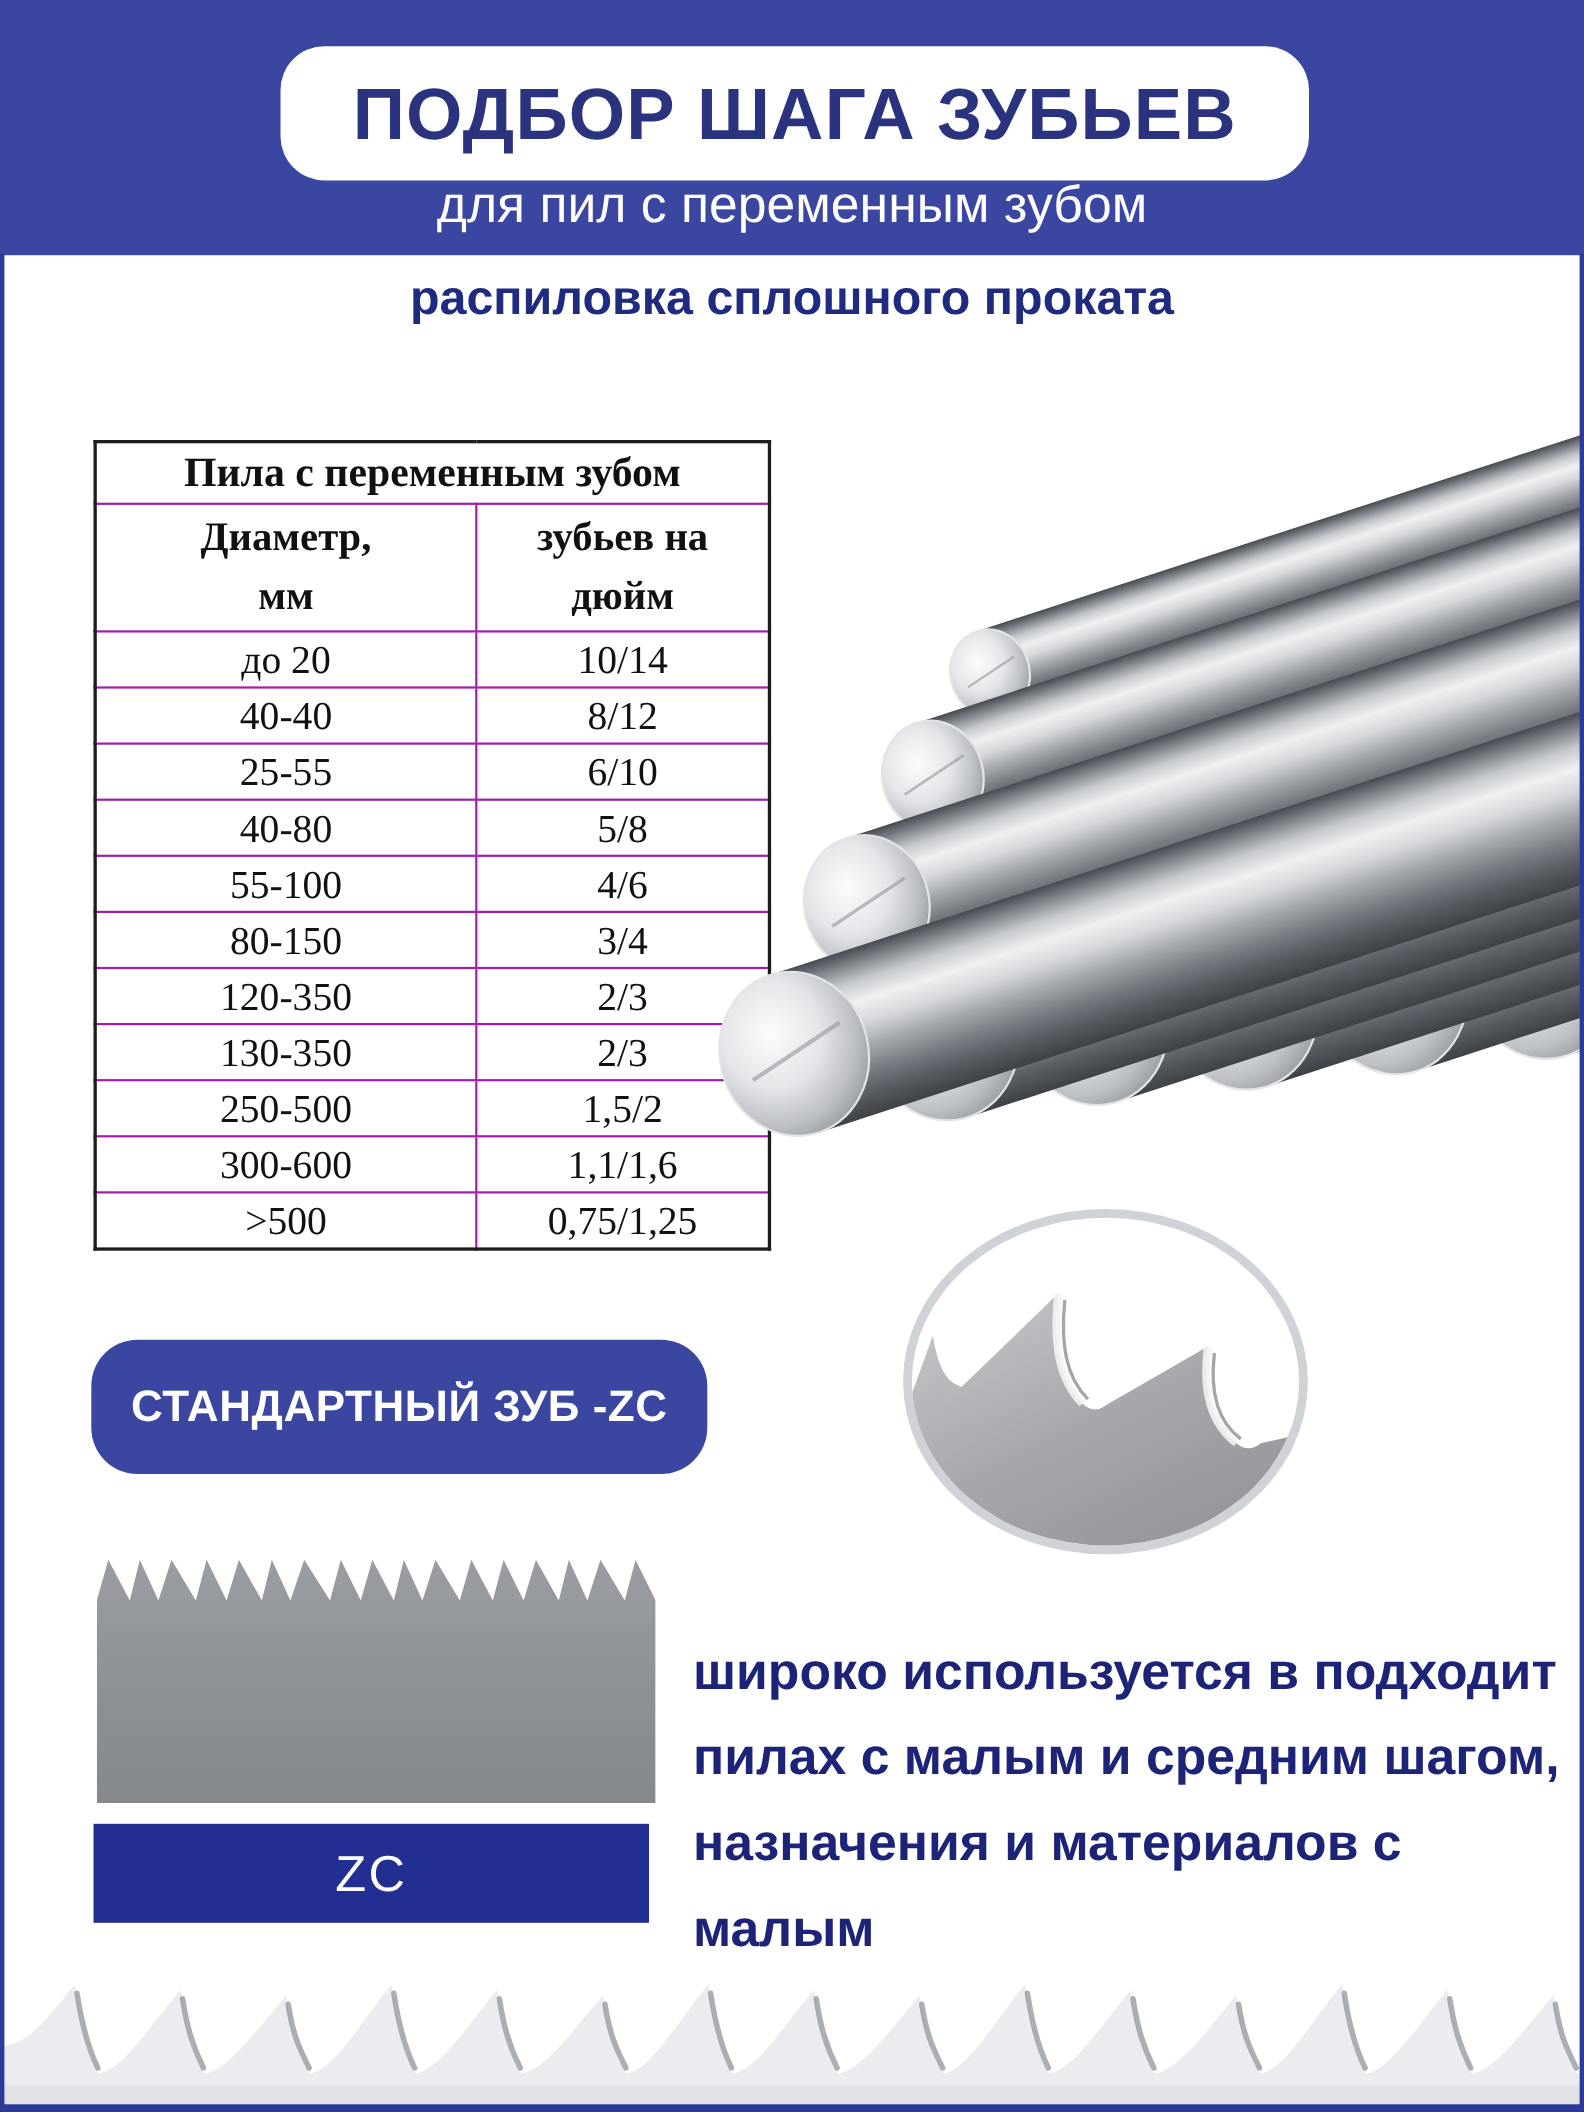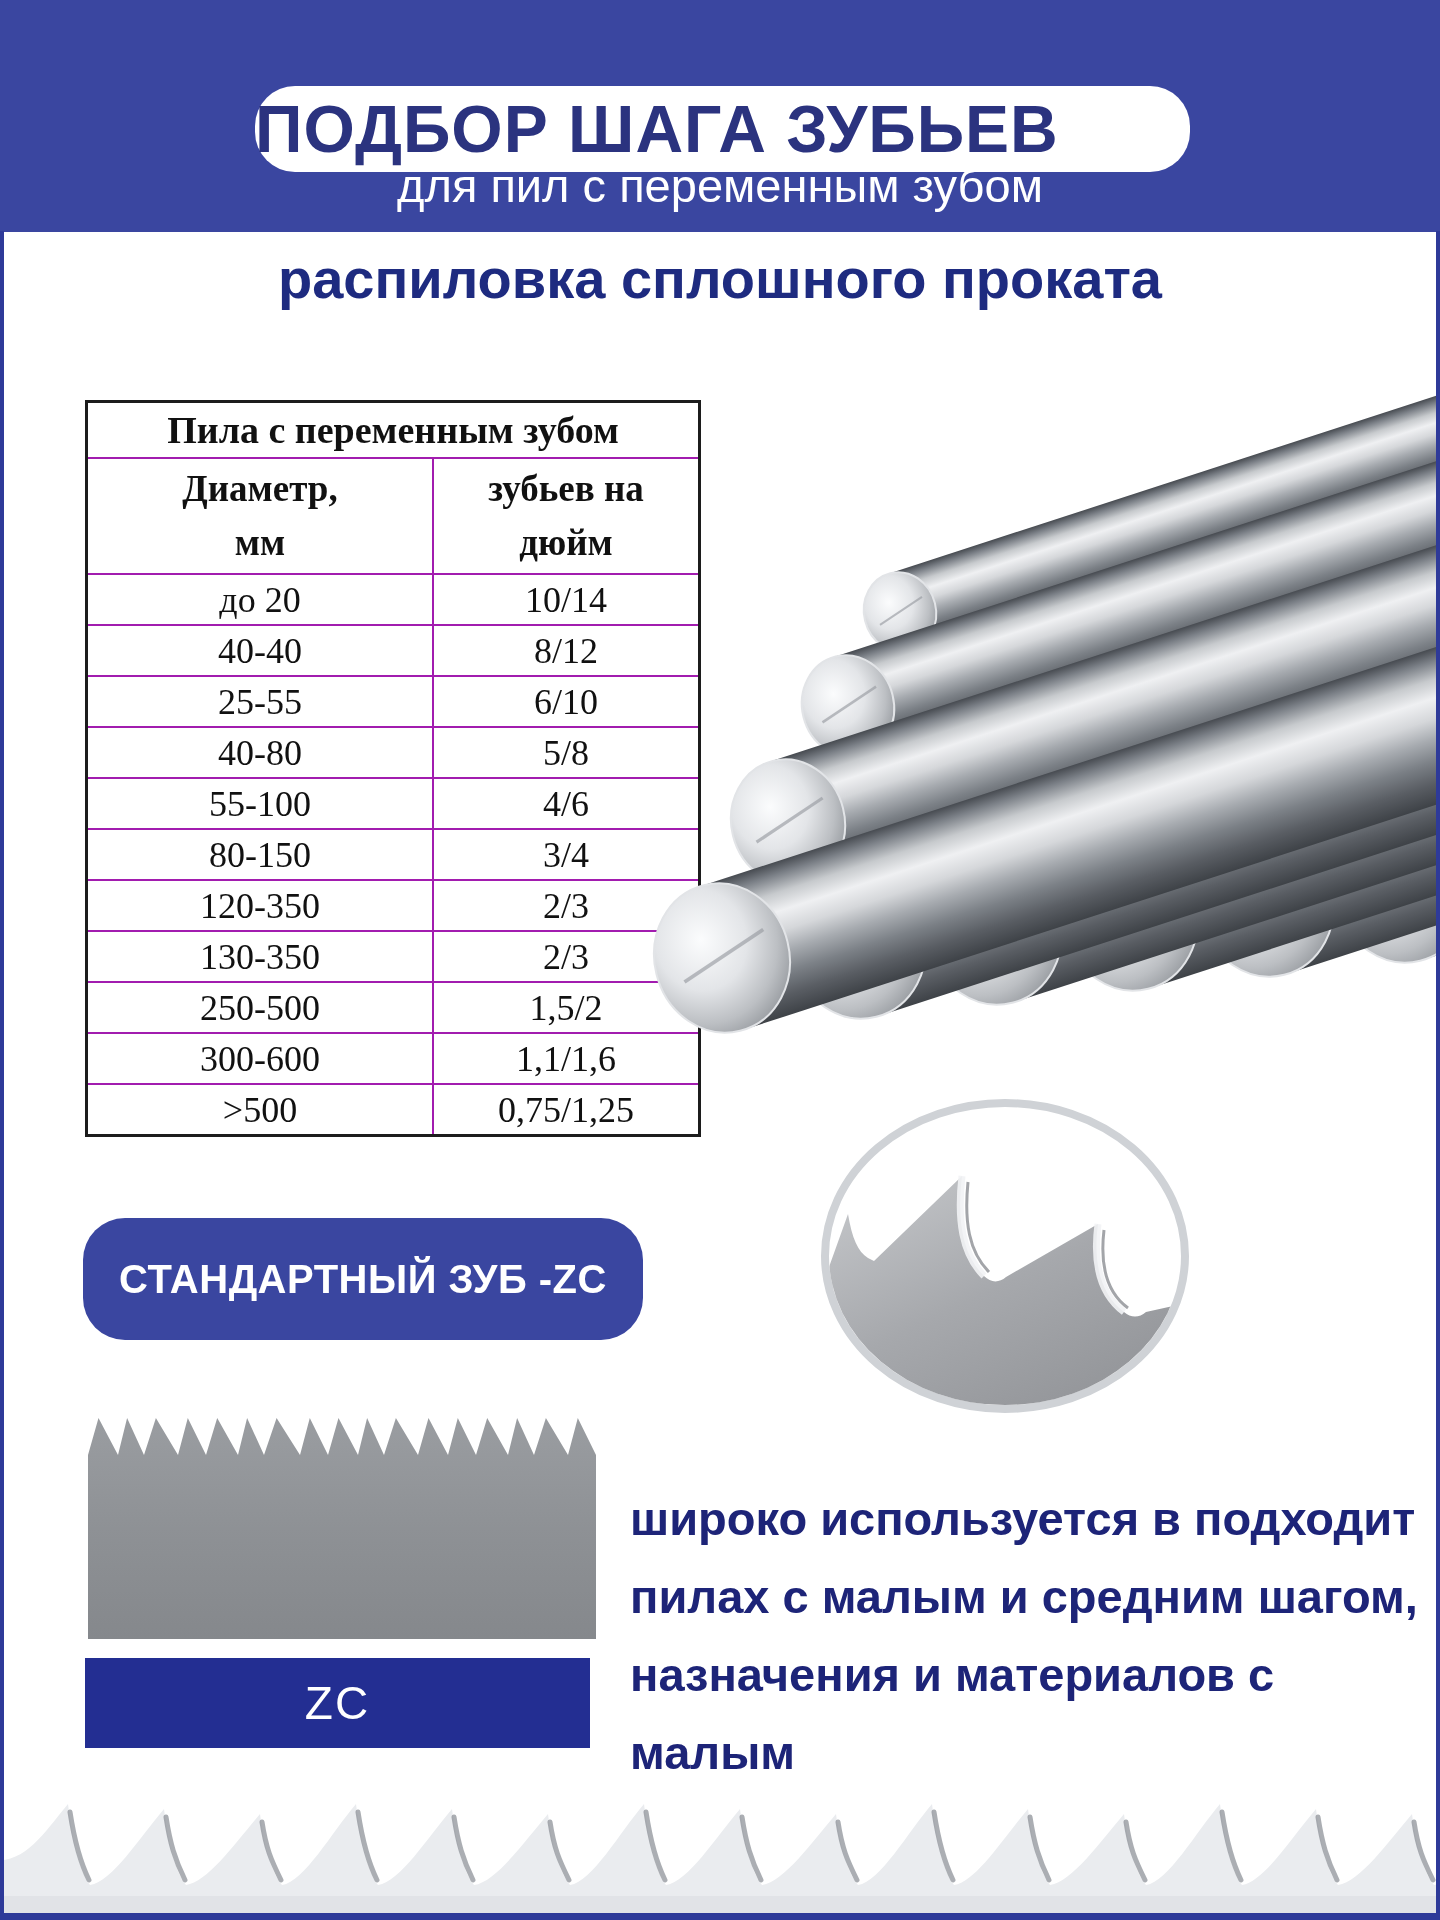--- a/index.html
+++ b/index.html
@@ -1,29 +1,29 @@
 <!DOCTYPE html>
 <html><head>
 <meta charset="utf-8">
 <style>
   html,body{margin:0;padding:0;background:#ffffff;}
   .page{position:relative;width:1440px;height:1920px;background:#ffffff;overflow:hidden;
         font-family:"Liberation Sans",sans-serif;}
 
   
   .header-band{position:absolute;left:0;top:0;width:1440px;height:232px;background:#3a46a0;}
-  .title-pill{position:absolute;left:255px;top:42px;width:935px;height:86px;background:#ffffff;
-              border-radius:40px;display:flex;align-items:center;margin-top:44px;}
+  .title-pill{position:absolute;left:255px;top:42px;width:935px;height:122px;background:#ffffff;
+              border-radius:40px;display:flex;align-items:center;justify-content:center;}
   .page-title{font-size:66px;font-weight:700;color:#2b337f;letter-spacing:1px;white-space:nowrap;}
   .header-subtitle{position:absolute;left:0;top:158px;width:1440px;text-align:center;
               font-size:47px;font-weight:500;color:#ffffff;}
 
   
   .section-title{position:absolute;left:0;top:246px;width:1440px;text-align:center;
-              font-size:56px;font-weight:600;color:#1e2b80;}
+              font-size:44px;font-weight:600;color:#1e2b80;}
 
   
   .pitch-table{position:absolute;left:85px;top:400px;border-collapse:collapse;table-layout:fixed;
               font-family:"Liberation Serif",serif;color:#111111;background:#ffffff;
               border:3px solid #1c1c1c;}
   .pitch-table td{border:2px solid #a21caf;text-align:center;vertical-align:middle;padding:0 6px;}
   .pitch-table .c1{width:332px;}
   .pitch-table .c2{width:252px;}
   .t-title td{height:54px;font-size:38px;font-weight:700;}
   .t-head td{height:114px;font-size:37px;font-weight:700;line-height:1.45;}

